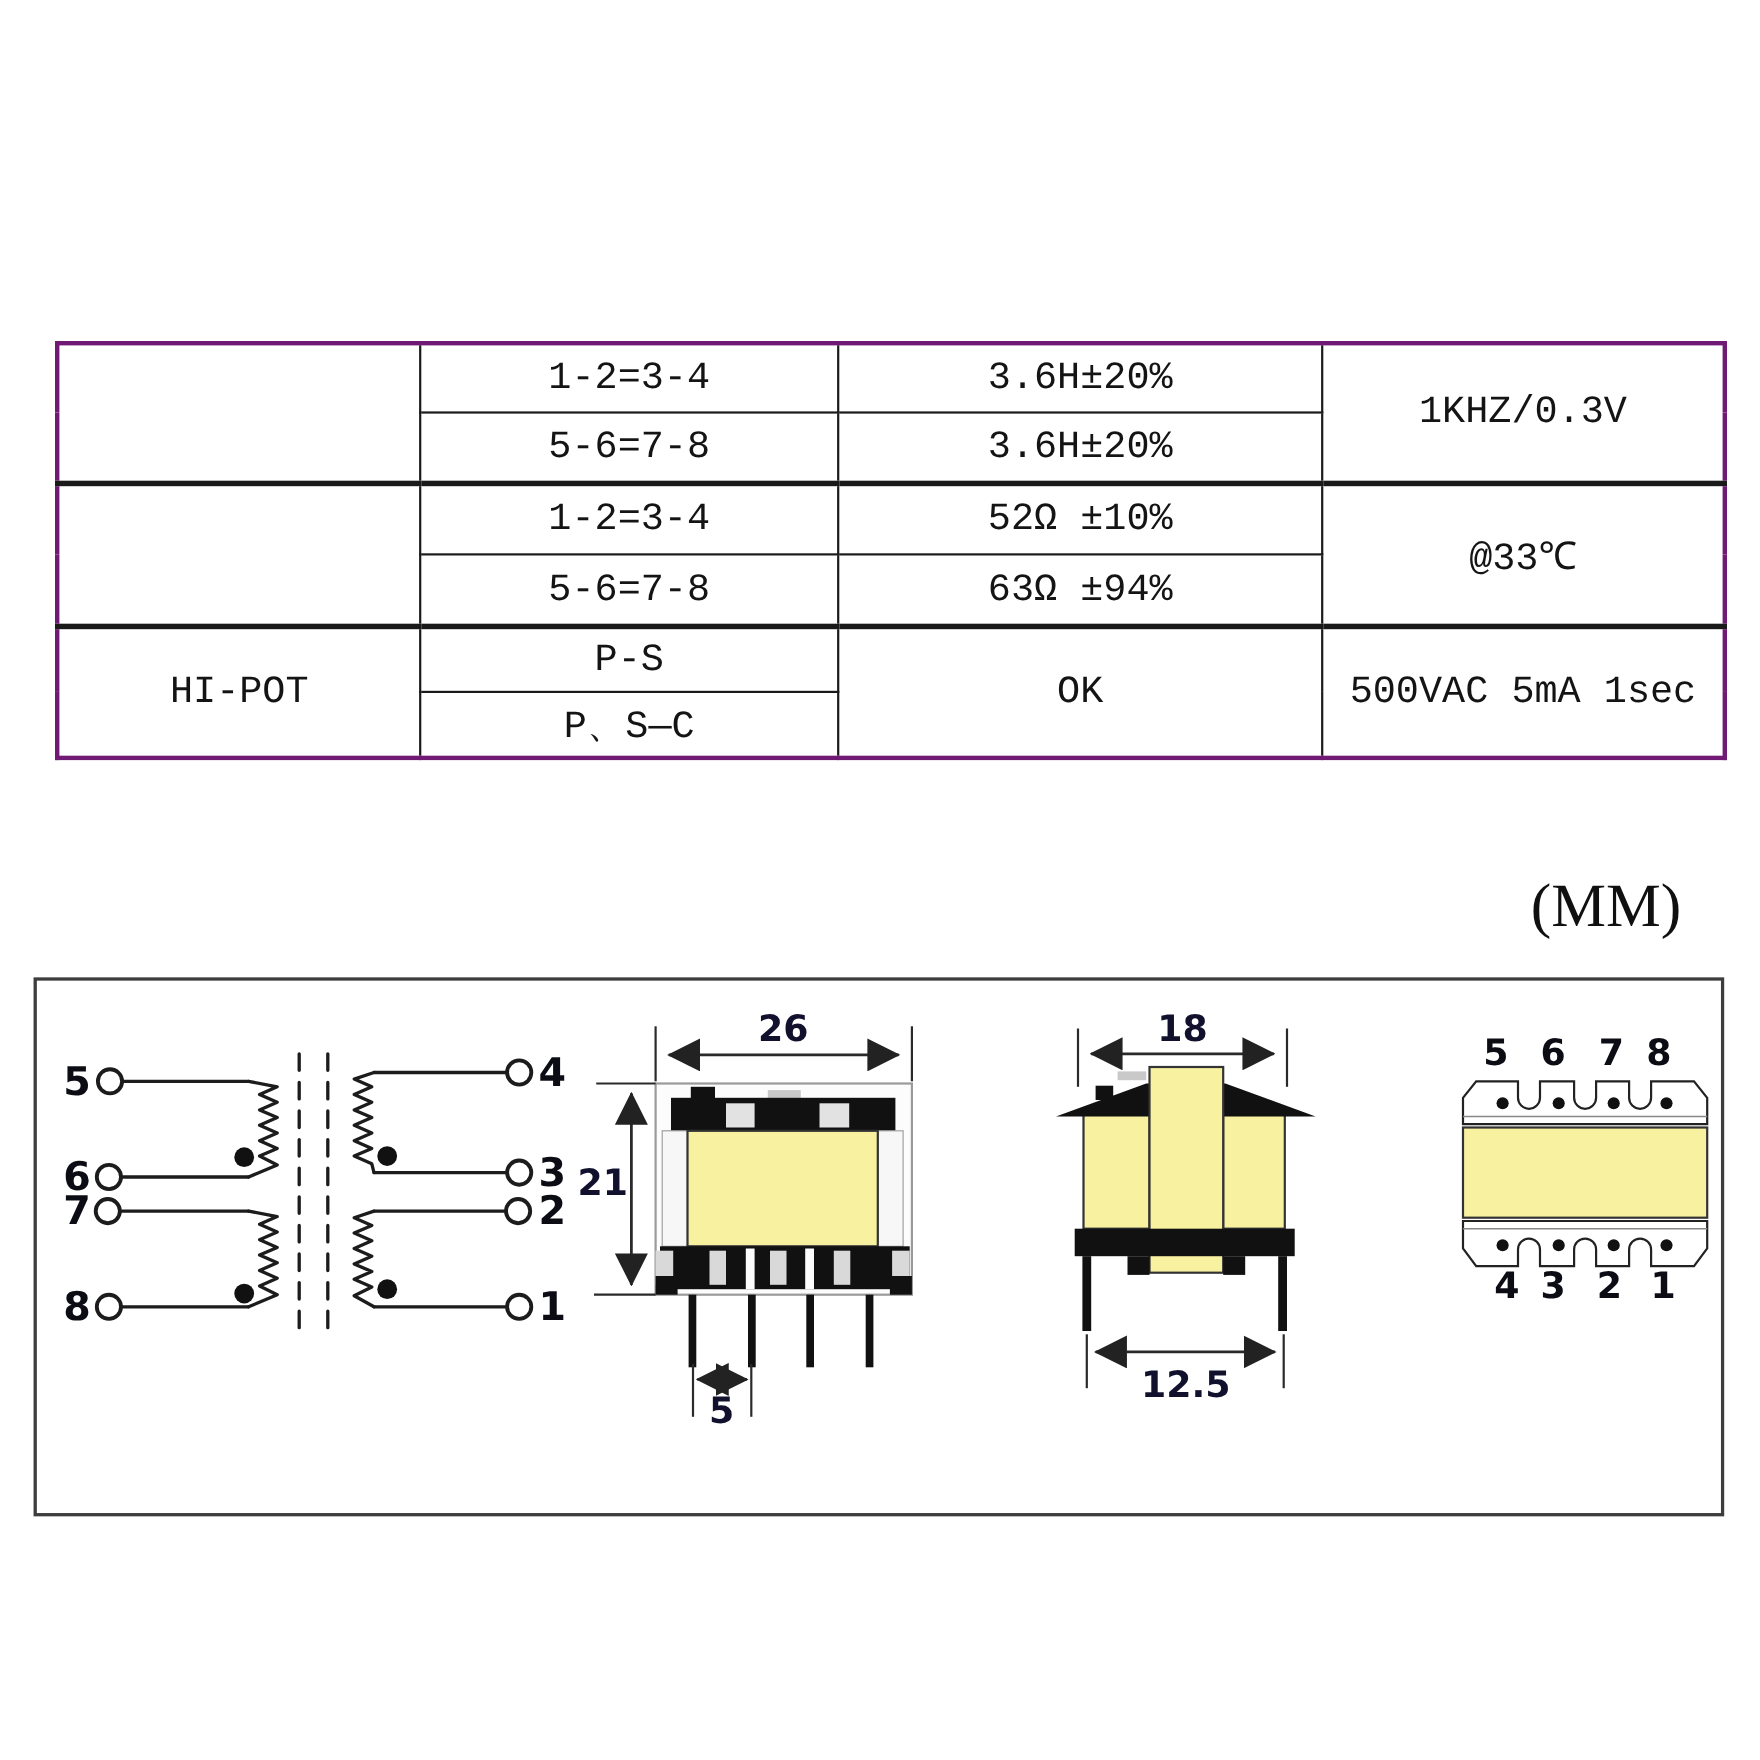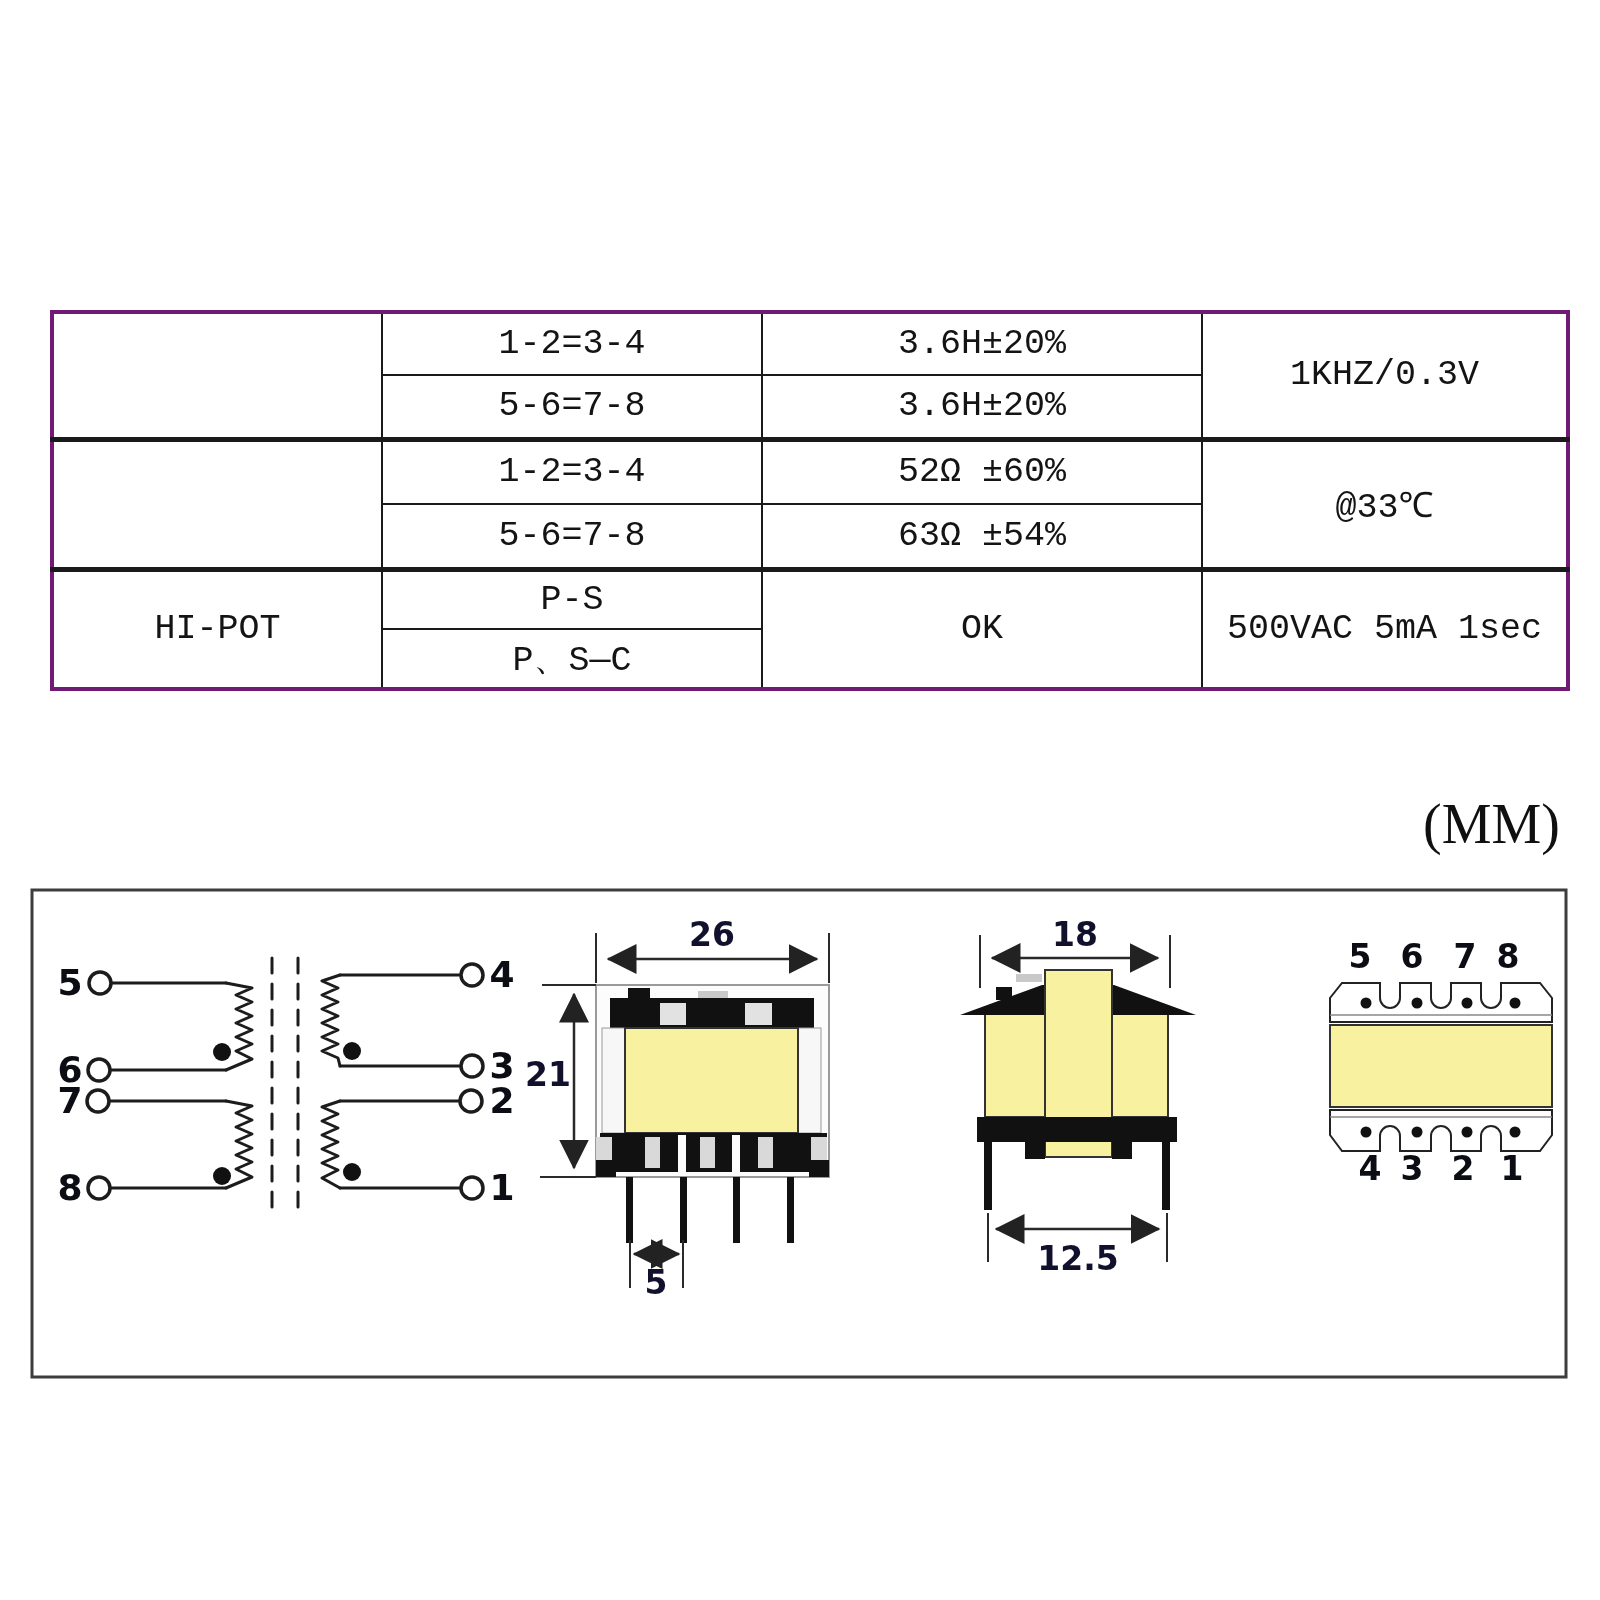--- a/index.html
+++ b/index.html
@@ -5,21 +5,21 @@
   html,body{margin:0;padding:0;background:#fff;}
   body{width:1600px;height:1600px;position:relative;font-family:"DejaVu Sans",sans-serif;}
   
   table.spec{position:absolute;left:50px;top:310px;width:1516px;border-collapse:collapse;
     table-layout:fixed;border:4px solid #701a75;}
   table.spec td{border:2px solid #1a1a1a;text-align:center;vertical-align:middle;
     font-family:"Liberation Mono","DejaVu Sans Mono",monospace;font-size:35px;color:#141414;
     overflow:hidden;white-space:nowrap;}
   tr.hsep td{border-top:5px solid #1a1a1a;}
   
-  .unit-note{position:absolute;left:1360px;top:792px;width:200px;text-align:right;
+  .unit-note{position:absolute;left:1360px;top:792px;width:200px;text-align:center;
     font-family:"Liberation Serif","DejaVu Serif",serif;font-size:56px;color:#101010;}
   
   svg.drawing{position:absolute;left:30px;top:888px;}
   .dimtxt{font-family:"DejaVu Sans",sans-serif;font-weight:bold;font-size:33px;fill:#11112e;}
   .pintxt{font-family:"DejaVu Sans",sans-serif;font-weight:bold;font-size:36px;fill:#0c0c14;}
   .pintxt2{font-family:"DejaVu Sans",sans-serif;font-weight:bold;font-size:33px;fill:#0c0c14;}
 </style>
 </head>
 <body>
 
@@ -37,26 +37,26 @@
     <td>3.6H±20%</td>
     <td rowspan="2">1KHZ/0.3V</td>
   </tr>
   <tr style="height:64px">
     <td>5-6=7-8</td>
     <td>3.6H±20%</td>
   </tr>
   <tr class="hsep" style="height:65px">
     <td rowspan="2"></td>
     <td>1-2=3-4</td>
-    <td>52Ω ±60%</td>
+    <td>52Ω ±10%</td>
     <td rowspan="2">@33℃</td>
   </tr>
   <tr style="height:65px">
     <td>5-6=7-8</td>
-    <td>63Ω ±54%</td>
+    <td>63Ω ±94%</td>
   </tr>
   <tr class="hsep" style="height:60px">
     <td rowspan="2">HI-POT</td>
     <td>P-S</td>
     <td rowspan="2">OK</td>
     <td rowspan="2">500VAC 5mA 1sec</td>
   </tr>
   <tr style="height:60px">
     <td>P、S—C</td>
   </tr>

